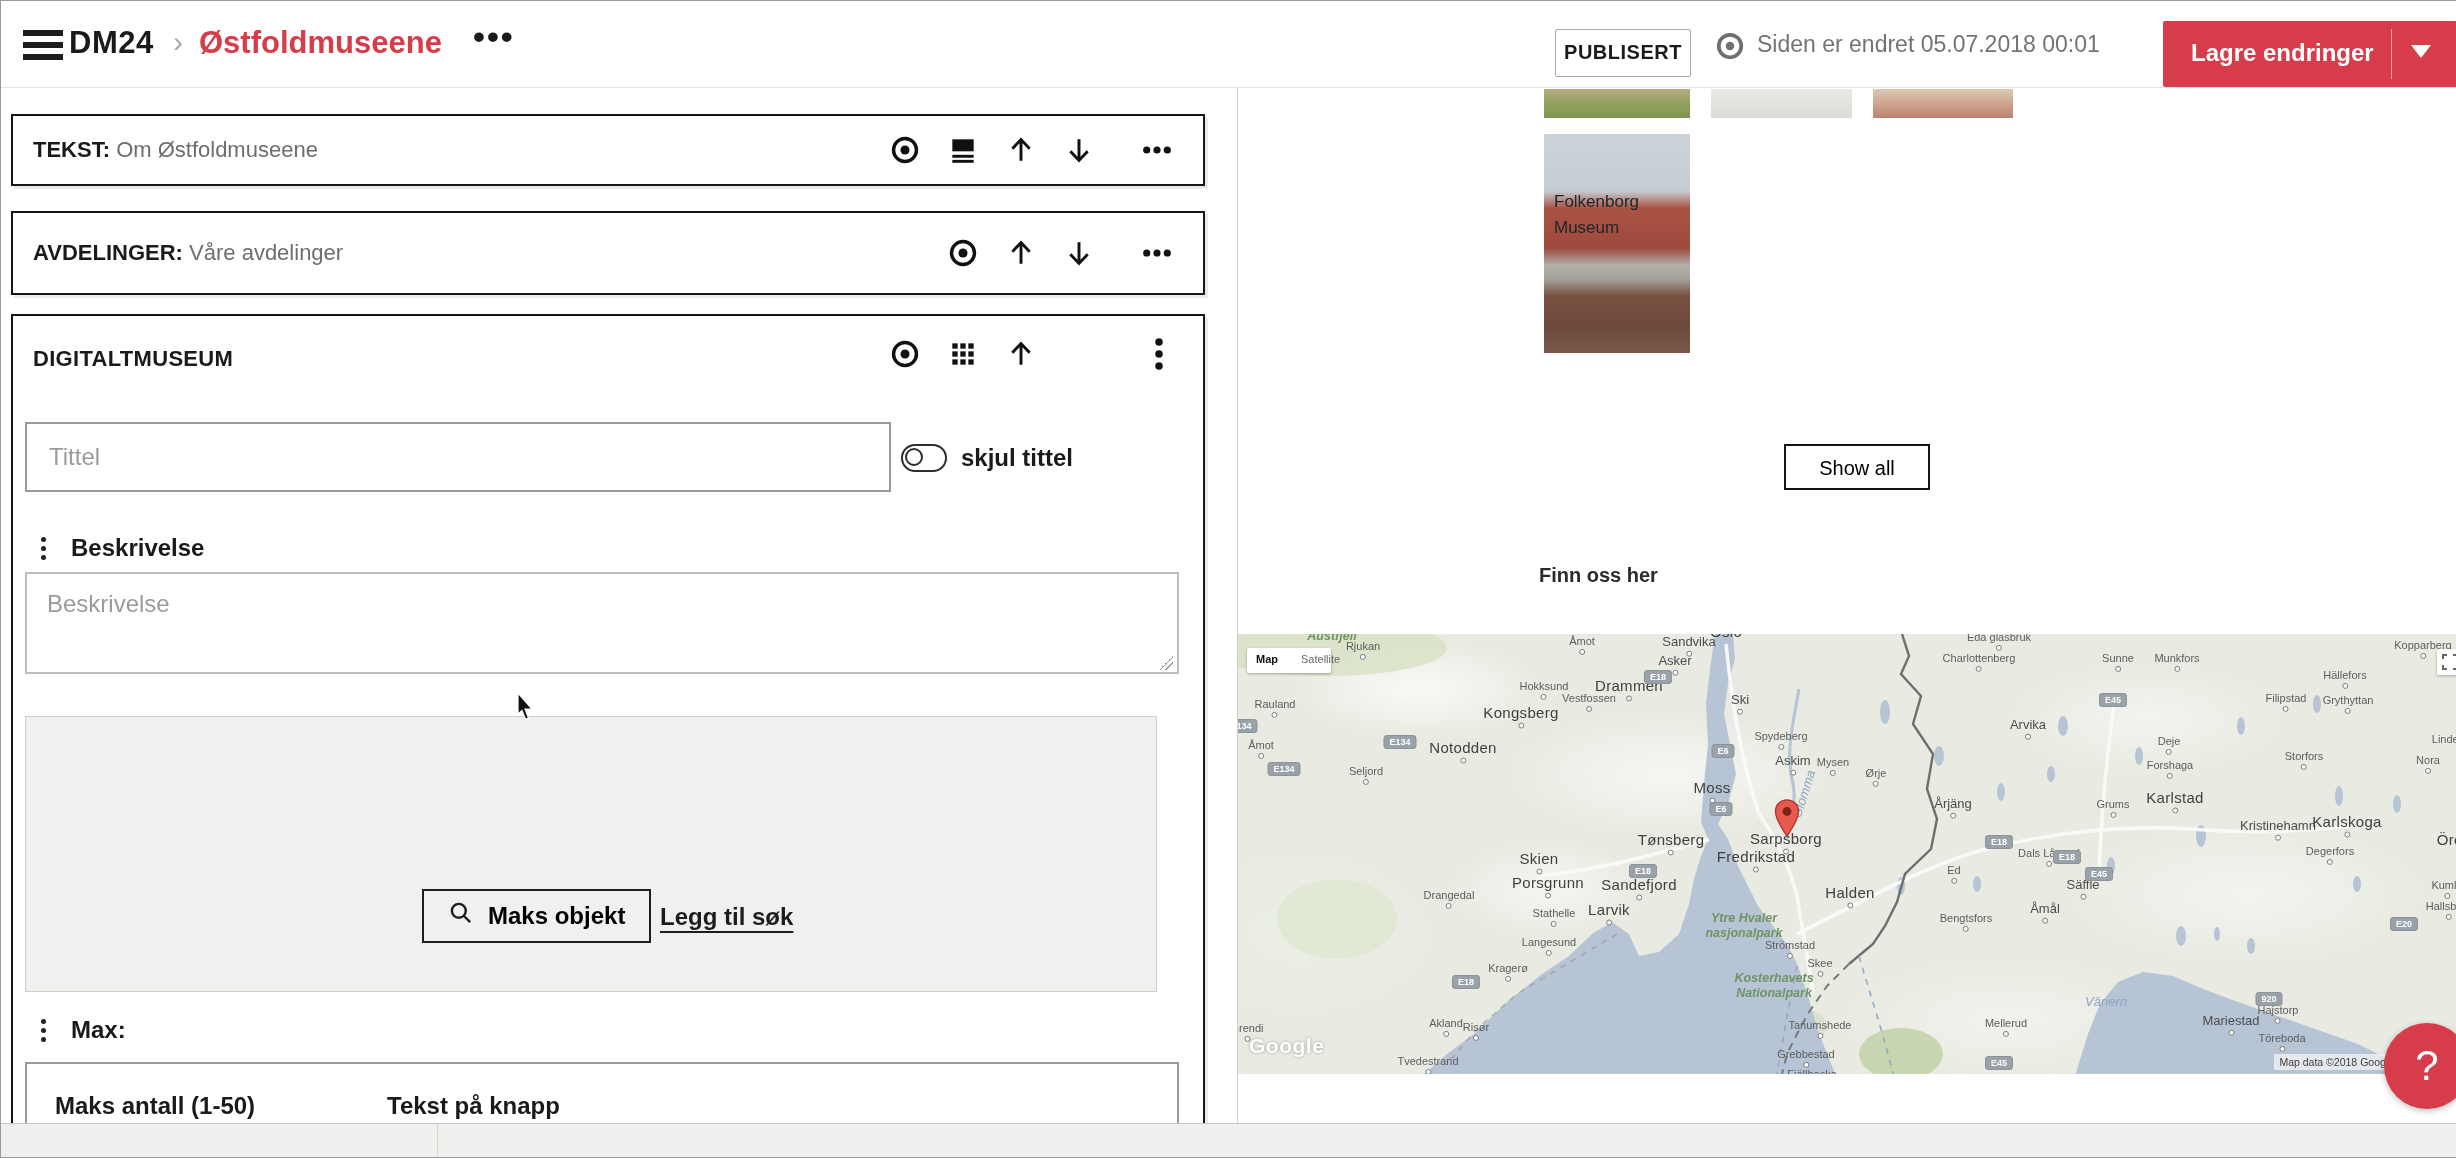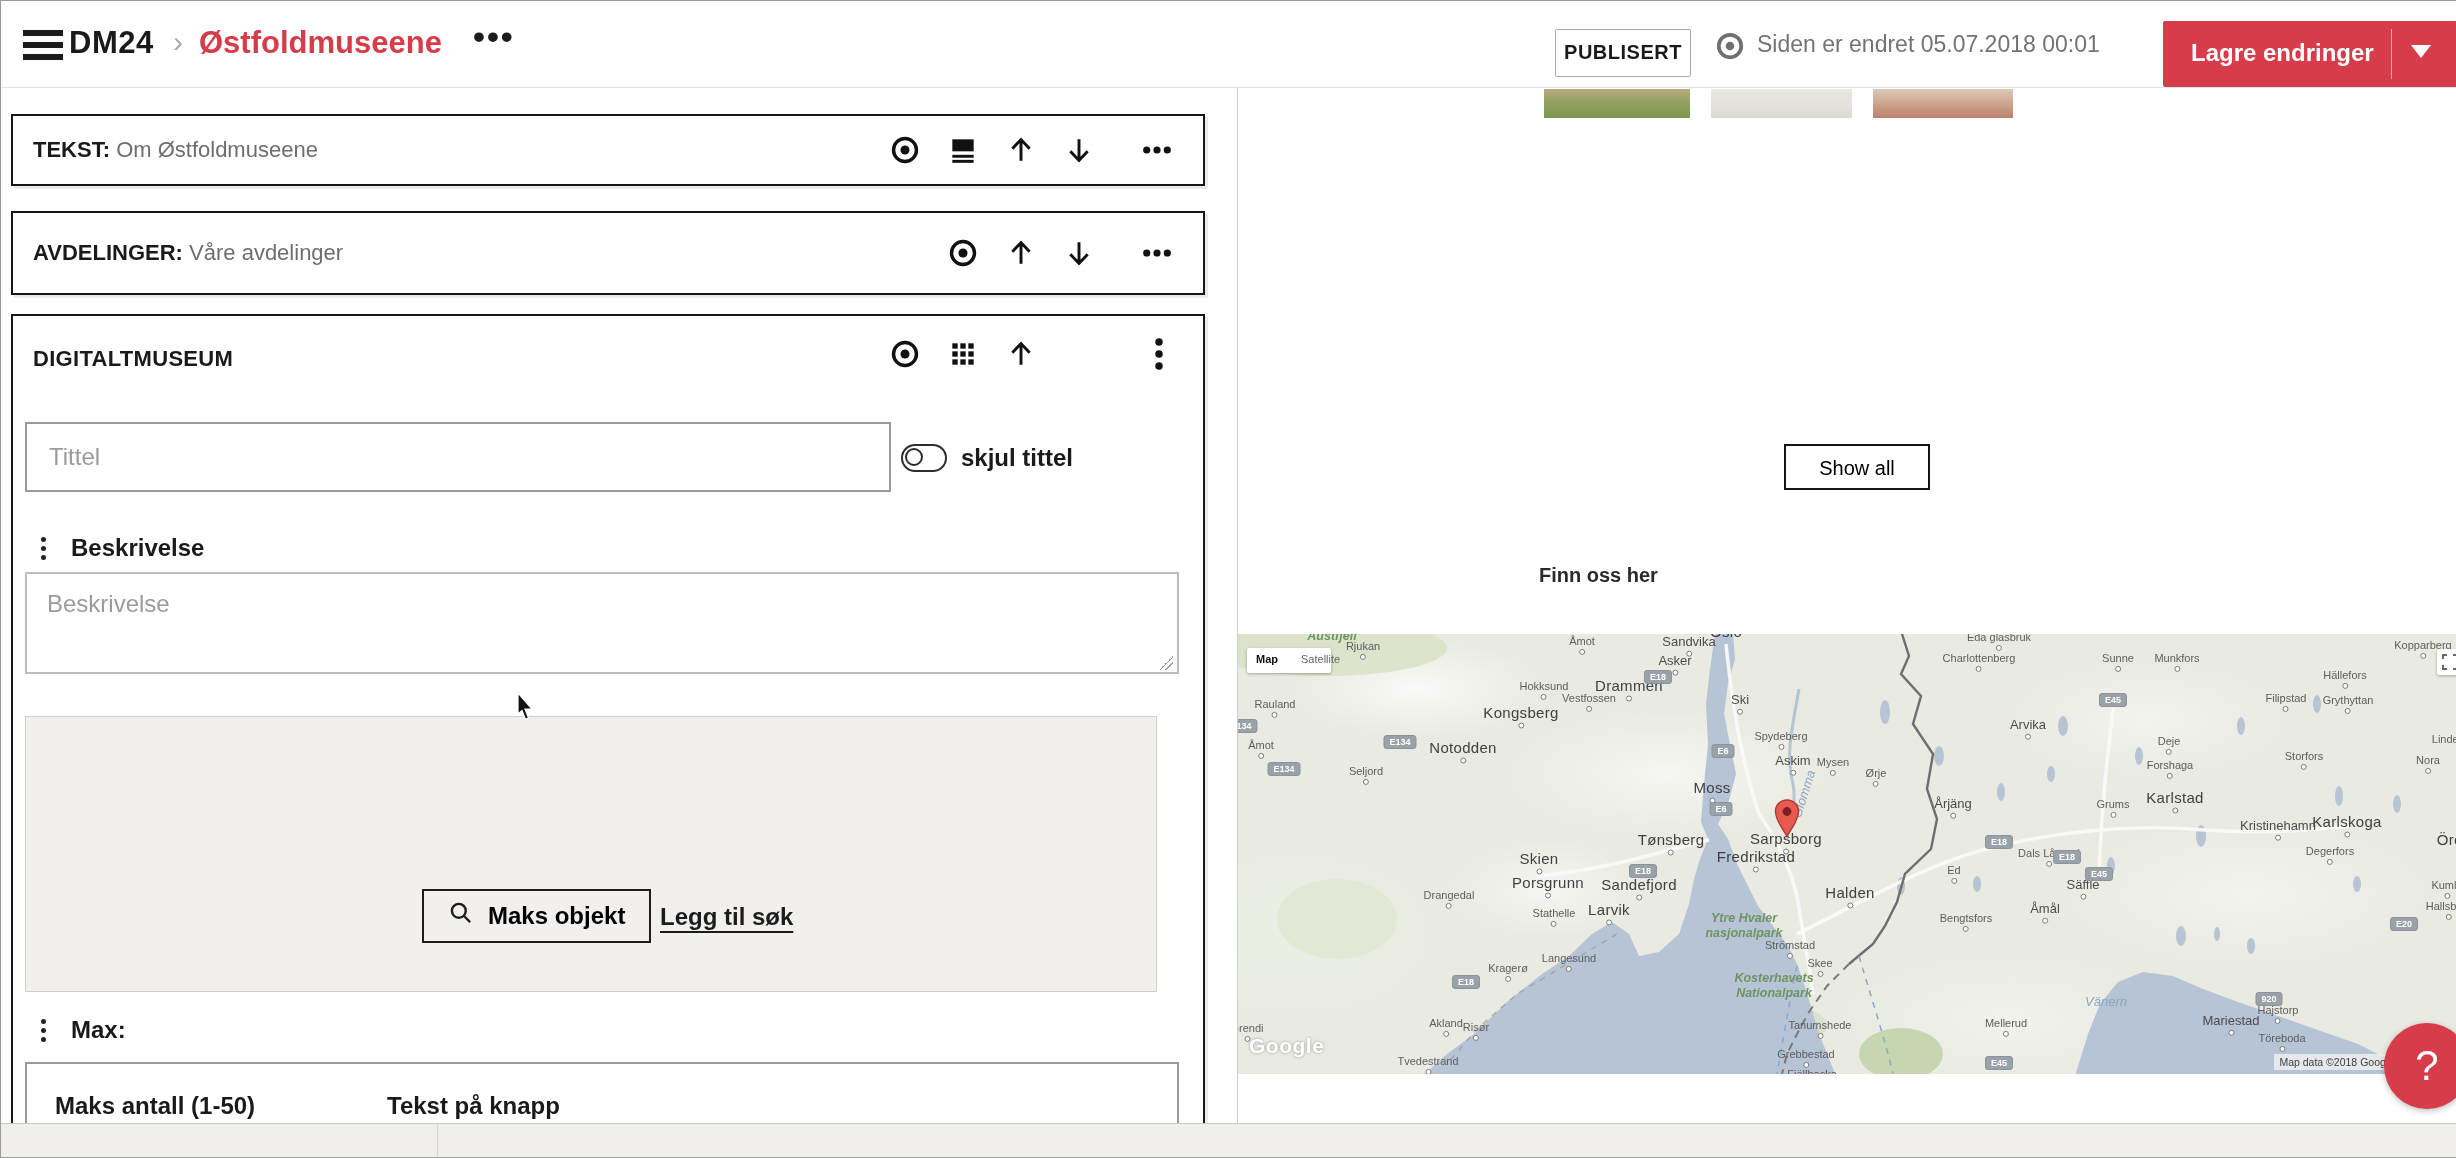--- a/index.html
+++ b/index.html
@@ -297,20 +297,23 @@
       </svg>
   </span>
 
   <div class="divider"></div>
 
   <div class="preview">
     <div class="thumb thumb1"></div>
     <div class="thumb thumb2"></div>
     <div class="thumb thumb3"></div>
 
+    <div class="folk">
+      <div class="cap">Folkenborg Museum</div>
+    </div>
 
     <button class="showall-btn">Show all</button>
     <div class="finnoss">Finn oss her</div>
 
     <div class="map">
       <svg class="geo" width="1220" height="440" viewBox="0 0 1220 440">
 
         <ellipse cx="90" cy="14" rx="120" ry="28" fill="#d8e2c6" opacity=".85"></ellipse>
         <ellipse cx="100" cy="285" rx="60" ry="40" fill="#dfe7d2" opacity=".8"></ellipse>
         <ellipse cx="664" cy="420" rx="42" ry="26" fill="#c7d6b0"></ellipse>
@@ -400,21 +403,21 @@
           <span class="ml ml-sm ml-dot" style="left: 1212px; top: 276px;">Hallsberg</span>
           <span class="ml ml-xl ml-dot" style="left: 549px; top: 208px;">Sarpsborg</span>
           <span class="ml ml-xl ml-dot" style="left: 519px; top: 226px;">Fredrikstad</span>
           <span class="ml ml-xl ml-dot" style="left: 613px; top: 262px;">Halden</span>
           <span class="ml ml-xl ml-dot" style="left: 434px; top: 209px;">Tønsberg</span>
           <span class="ml ml-xl ml-dot" style="left: 402px; top: 254px;">Sandefjord</span>
           <span class="ml ml-xl ml-dot" style="left: 372px; top: 279px;">Larvik</span>
           <span class="ml ml-xl ml-dot" style="left: 302px; top: 228px;">Skien</span>
           <span class="ml ml-xl ml-dot" style="left: 311px; top: 252px;">Porsgrunn</span>
           <span class="ml ml-sm ml-dot" style="left: 317px; top: 283px;">Stathelle</span>
-          <span class="ml ml-sm ml-dot" style="left: 332px; top: 312px; margin-top: 16px;">Langesund</span>
+          <span class="ml ml-sm ml-dot" style="left: 312px; top: 312px;">Langesund</span>
           <span class="ml ml-sm ml-dot" style="left: 212px; top: 265px;">Drangedal</span>
           <span class="ml ml-sm ml-dot" style="left: 271px; top: 338px;">Kragerø</span>
           <span class="ml ml-sm ml-dot" style="left: 191px; top: 431px;">Tvedestrand</span>
           <span class="ml ml-sm ml-dot" style="left: 209px; top: 393px;">Akland</span>
           <span class="ml ml-sm ml-dot" style="left: 239px; top: 397px;">Risør</span>
           <span class="ml ml-sm ml-dot" style="left: 10px; top: 398px;">Grendi</span>
           <span class="ml ml-sm" style="left: -12px; top: 354px;">gland</span>
           <span class="ml ml-sm ml-dot" style="left: 553px; top: 315px;">Strömstad</span>
           <span class="ml ml-sm ml-dot" style="left: 583px; top: 395px;">Tanumshede</span>
           <span class="ml ml-sm ml-dot" style="left: 569px; top: 424px;">Grebbestad</span>

